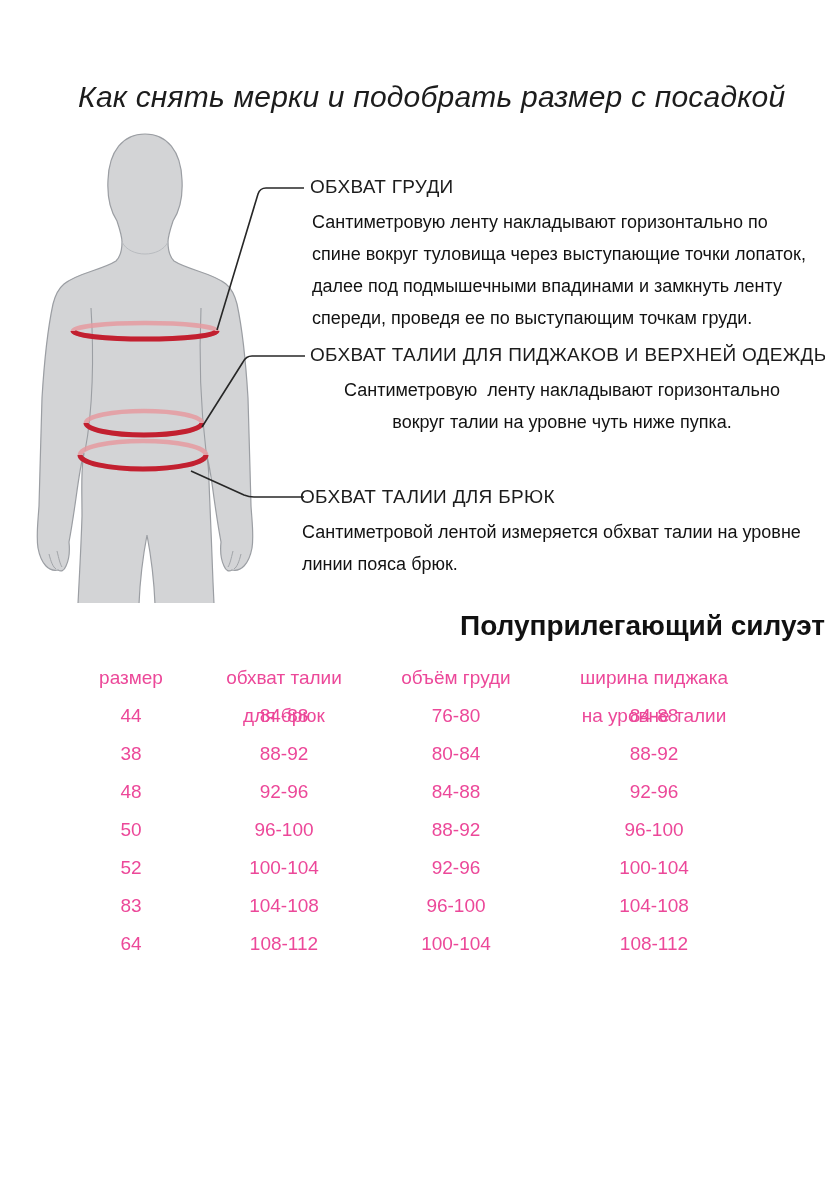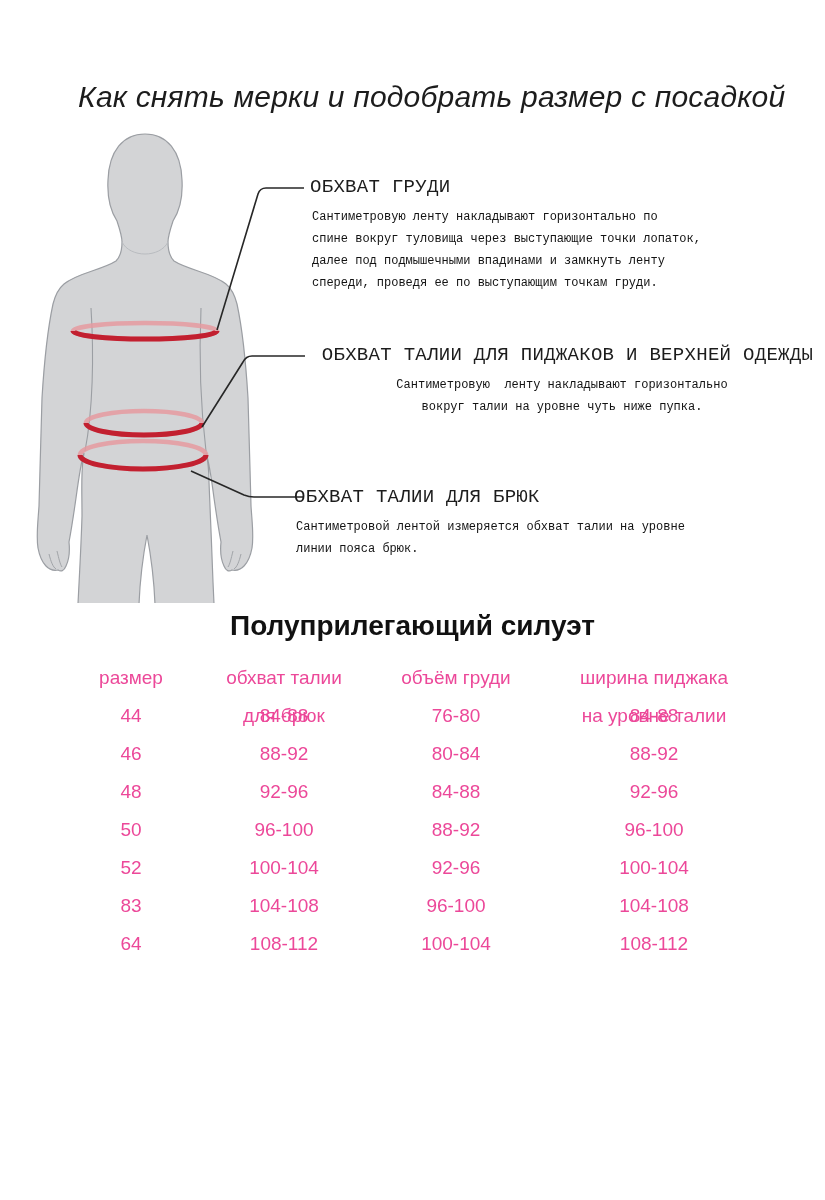--- a/index.html
+++ b/index.html
@@ -5,33 +5,33 @@
   html,body{margin:0;padding:0;background:#ffffff;}
   .page{
     position:relative;width:825px;height:1200px;background:#ffffff;
     font-family:"Liberation Sans","DejaVu Sans",sans-serif;color:#1d1d1d;overflow:hidden;
   }
   .page-title{
     position:absolute;left:78px;top:80px;margin:0;
     font-size:30px;font-weight:400;letter-spacing:0.2px;color:#1c1c1c;white-space:nowrap;font-style:italic;
   }
   .figure-wrap{position:absolute;left:20px;top:120px;width:290px;height:485px;}
-  .ann{position:absolute;width:515px;font-family:Liberation Mono, monospace;}
+  .ann{position:absolute;width:515px;}
   .ann-1{left:310px;top:176px;}
   .ann-2{left:310px;top:344px;text-align:center;}
-  .ann-3{left:294px;top:486px;}
+  .ann-3{left:300px;top:486px;}
   .ann h2{
     margin:0;font-size:19px;font-weight:400;letter-spacing:0.3px;color:#1c1c1c;white-space:nowrap;
   }
   .ann p{
-    margin:8px 4px 0 2px;font-size:12px;line-height:22px;color:#121212;
+    margin:8px 4px 0 2px;font-size:18px;line-height:32px;color:#121212;
     white-space:pre-wrap;width:500px;
   }
   .table-title{
-    position:absolute;left:0;top:610px;width:825px;margin:0;text-align:center;
+    position:absolute;left:0;top:610px;width:825px;margin:0;text-align:right;
     font-size:28px;font-weight:700;color:#111;
   }
   .size-table{position:absolute;left:59px;top:659px;width:702px;font-size:19px;color:#ec4899;}
   .trow{display:grid;grid-template-columns:144px 162px 182px 214px;}
   .trow > div{text-align:center;height:38px;line-height:38px;}
   .thead .h2line{height:38px;line-height:38px;}
 </style>
 </head>
 <body>
 
@@ -154,21 +154,21 @@
       </div>
     </div>
 
     <div class="trow">
       <div>44</div>
       <div>84-88</div>
       <div>76-80</div>
       <div>84-88</div>
     </div>
     <div class="trow">
-      <div>46</div>
+      <div>38</div>
       <div>88-92</div>
       <div>80-84</div>
       <div>88-92</div>
     </div>
     <div class="trow">
       <div>48</div>
       <div>92-96</div>
       <div>84-88</div>
       <div>92-96</div>
     </div>

